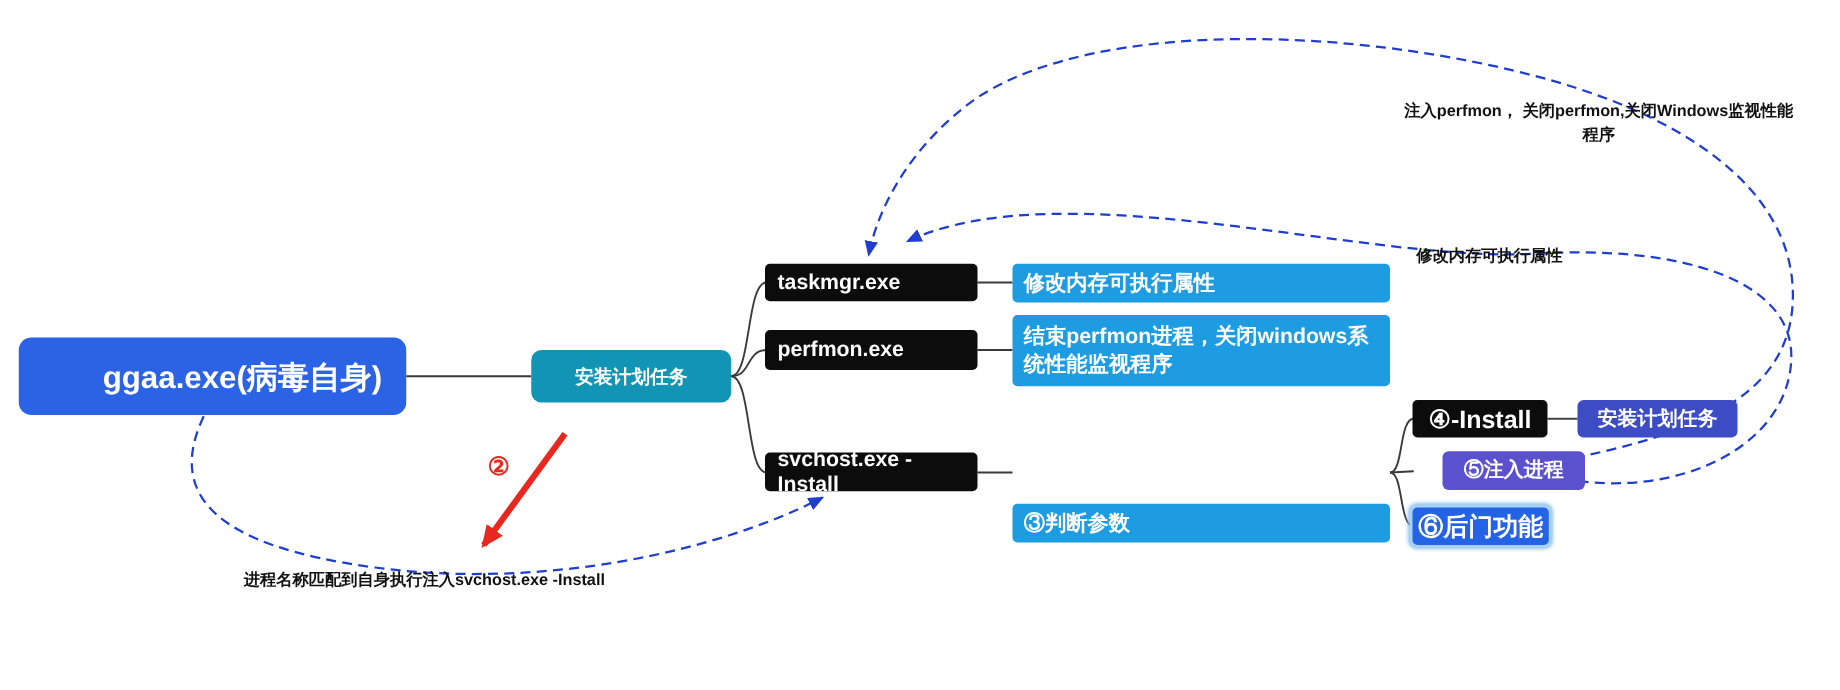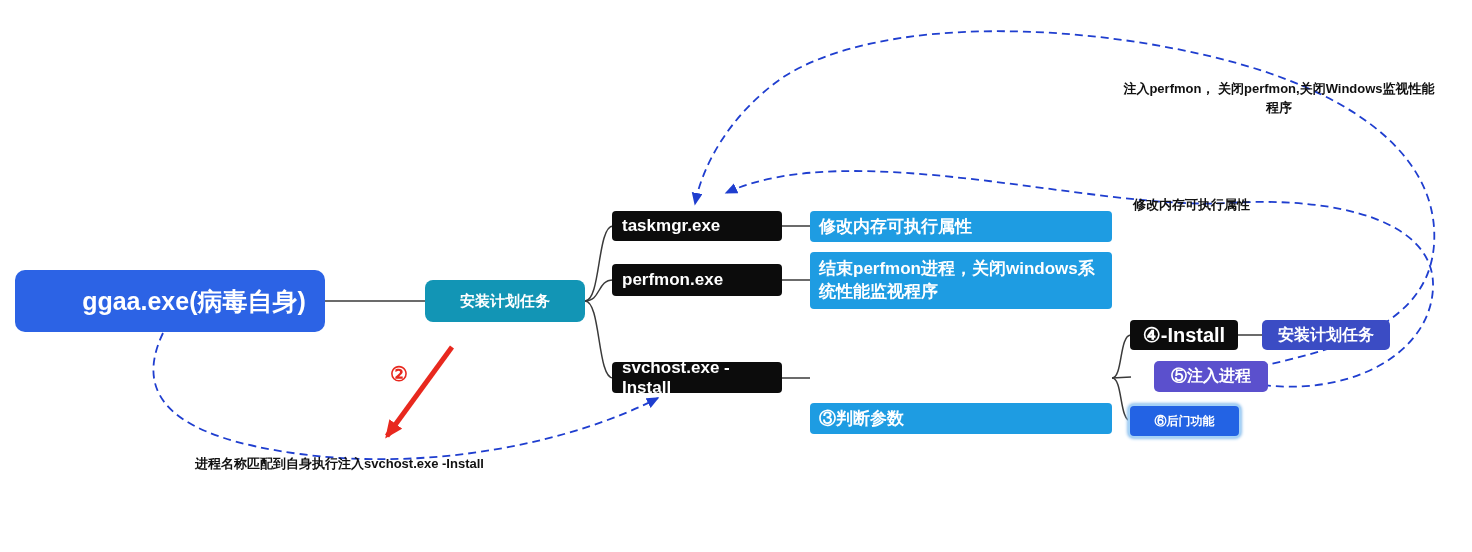--- a/index.html
+++ b/index.html
@@ -26,21 +26,21 @@
 
   .bluenode { background:var(--light-blue,#1e9ce2); border-radius:4px; font-size:17px; padding:0 9px; }
   .modify   { left:810px; top:211px; width:302px; height:31px; }
   .killperf { left:810px; top:252px; width:302px; height:57px; line-height:1.35; align-items:center; }
   .step3    { left:810px; top:362px; width:302px; height:31px;margin-top:41px; }
 
   .install  { left:1130px; top:320px; width:108px; height:30px; background:var(--black-node,#0c0c0c); border-radius:4px; font-size:20px; }
   .schedule { left:1262px; top:320px; width:128px; height:30px; background:var(--indigo,#3b4cc4); border-radius:5px; font-size:16px; }
   .inject   { left:1130px; top:361px; width:114px; height:31px; background:var(--purple,#5b50cd); border-radius:5px; font-size:16px;margin-left:24px; }
   .backdoor { left:1128px; top:404px; width:113px; height:34px; background:var(--selected-blue,#2363e4); border-radius:6px;
-              font-size:12px; border:2px solid #a6d2f6; box-shadow:0 0 3px 1px #8fc0ee; }
+              font-size:20px; border:2px solid #a6d2f6; box-shadow:0 0 3px 1px #8fc0ee; }
 
   .note { position:absolute; color:#111; font-size:13px; font-weight:bold; line-height:1.45; }
   .note-topright { left:1118px; top:80px; width:322px; text-align:center; }
   .note-midright { left:1133px; top:196px; }
   .note-bottom   { left:195px;  top:455px;text-align:center; }
   .note-step2    { left:390px;  top:360px; font-size:20px; color:var(--red-arrow,#e8281e); }
 </style>
 </head>
 <body>
 

